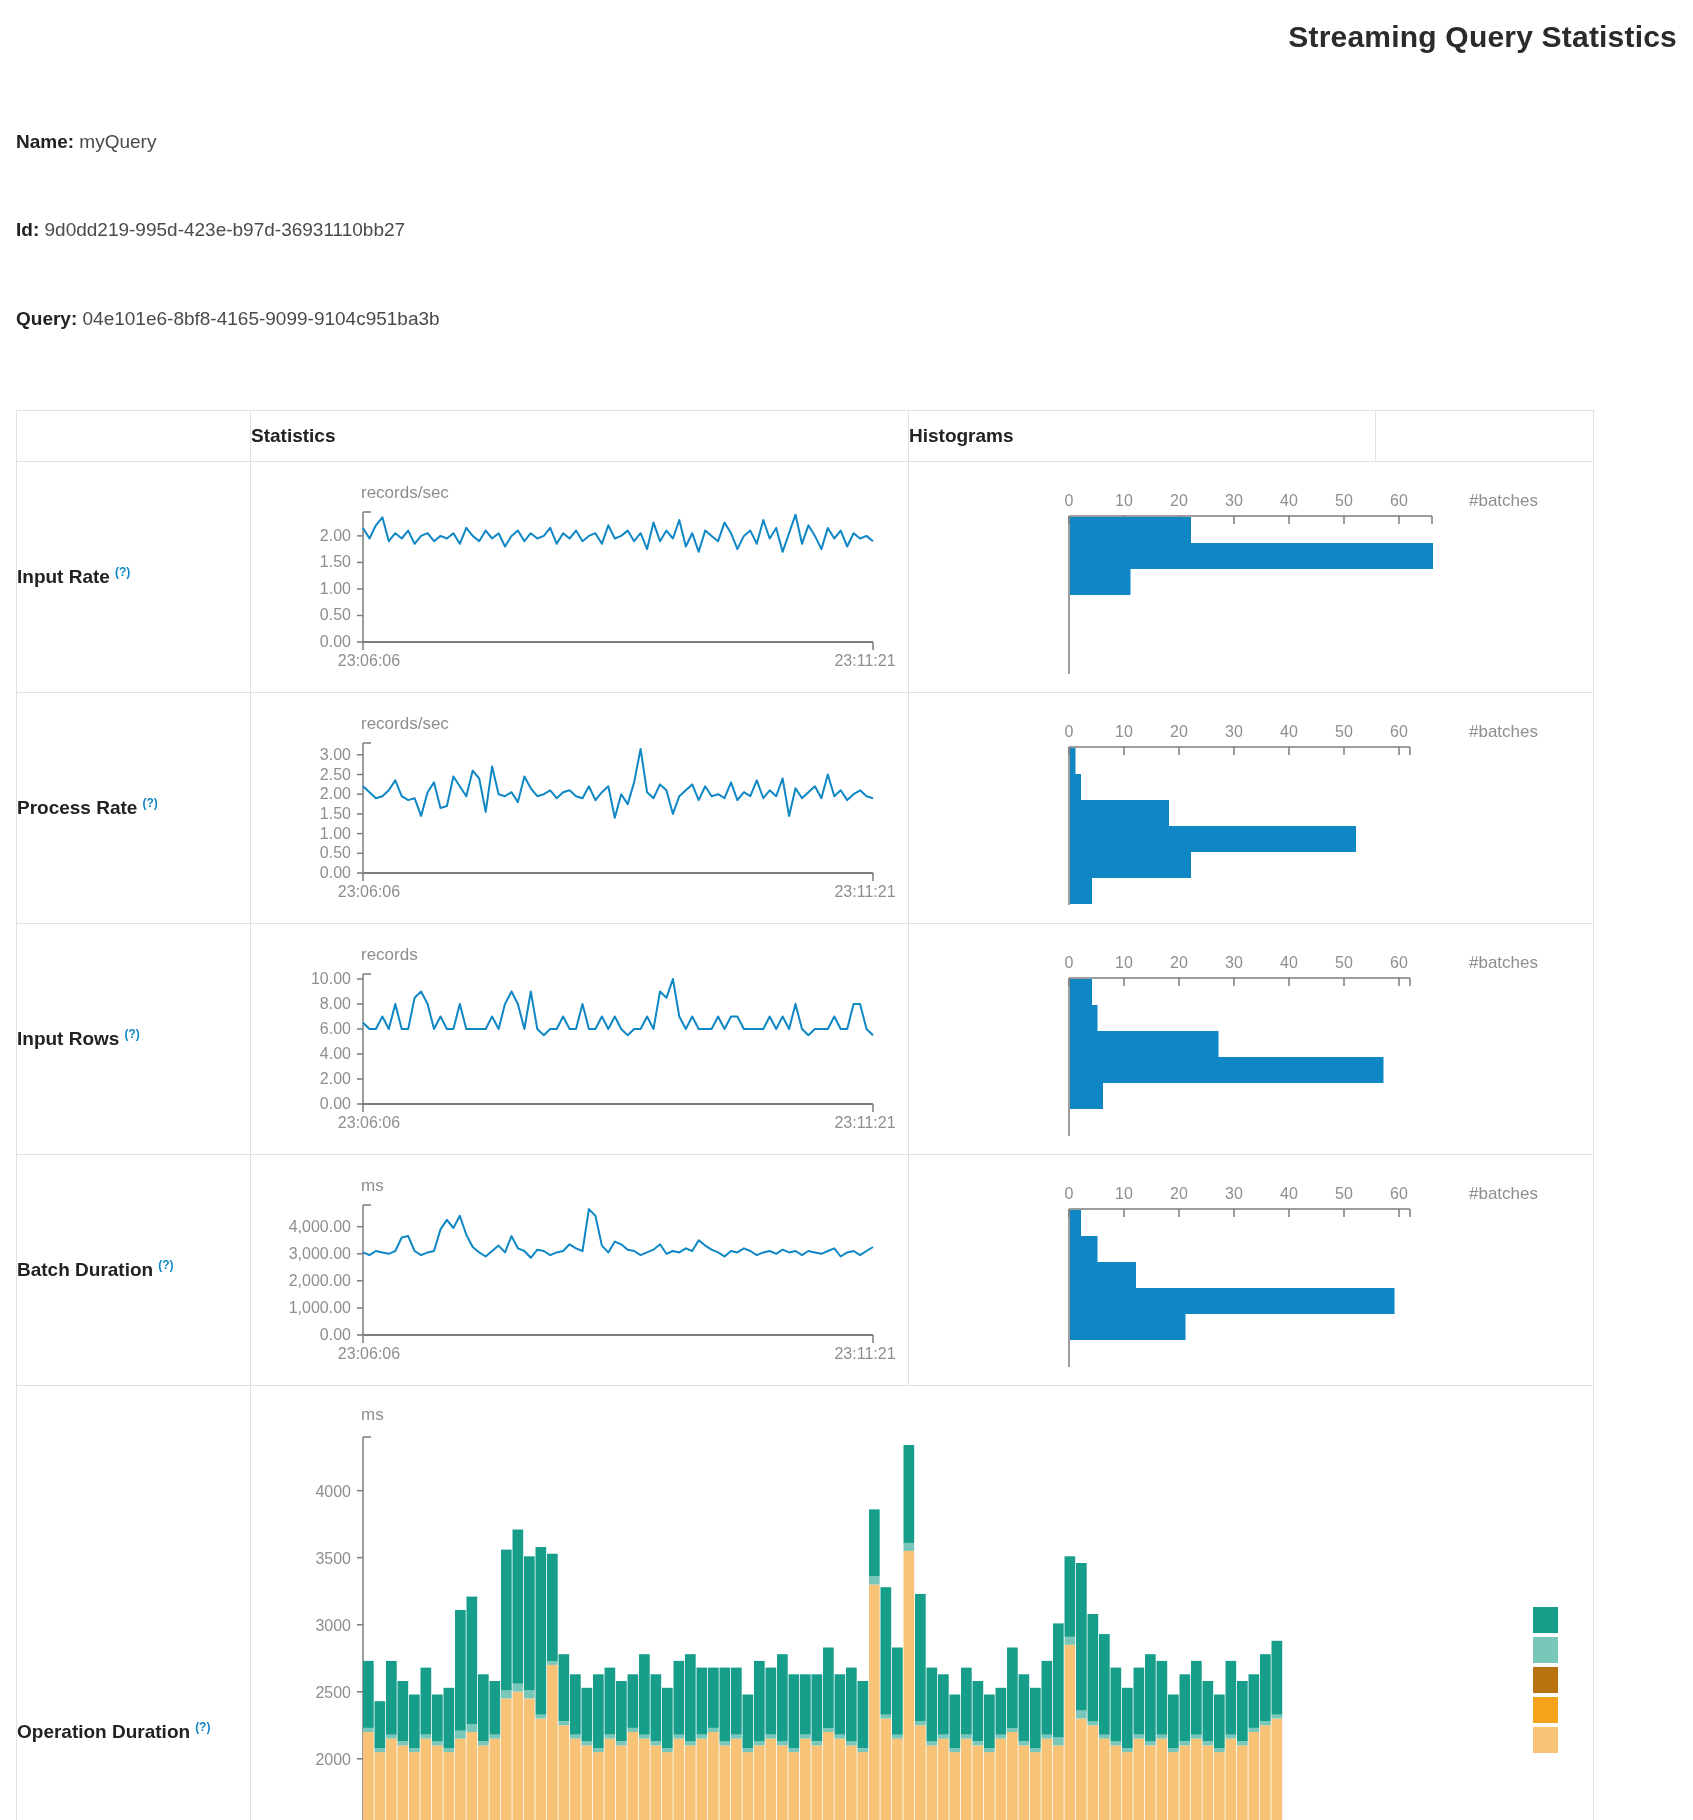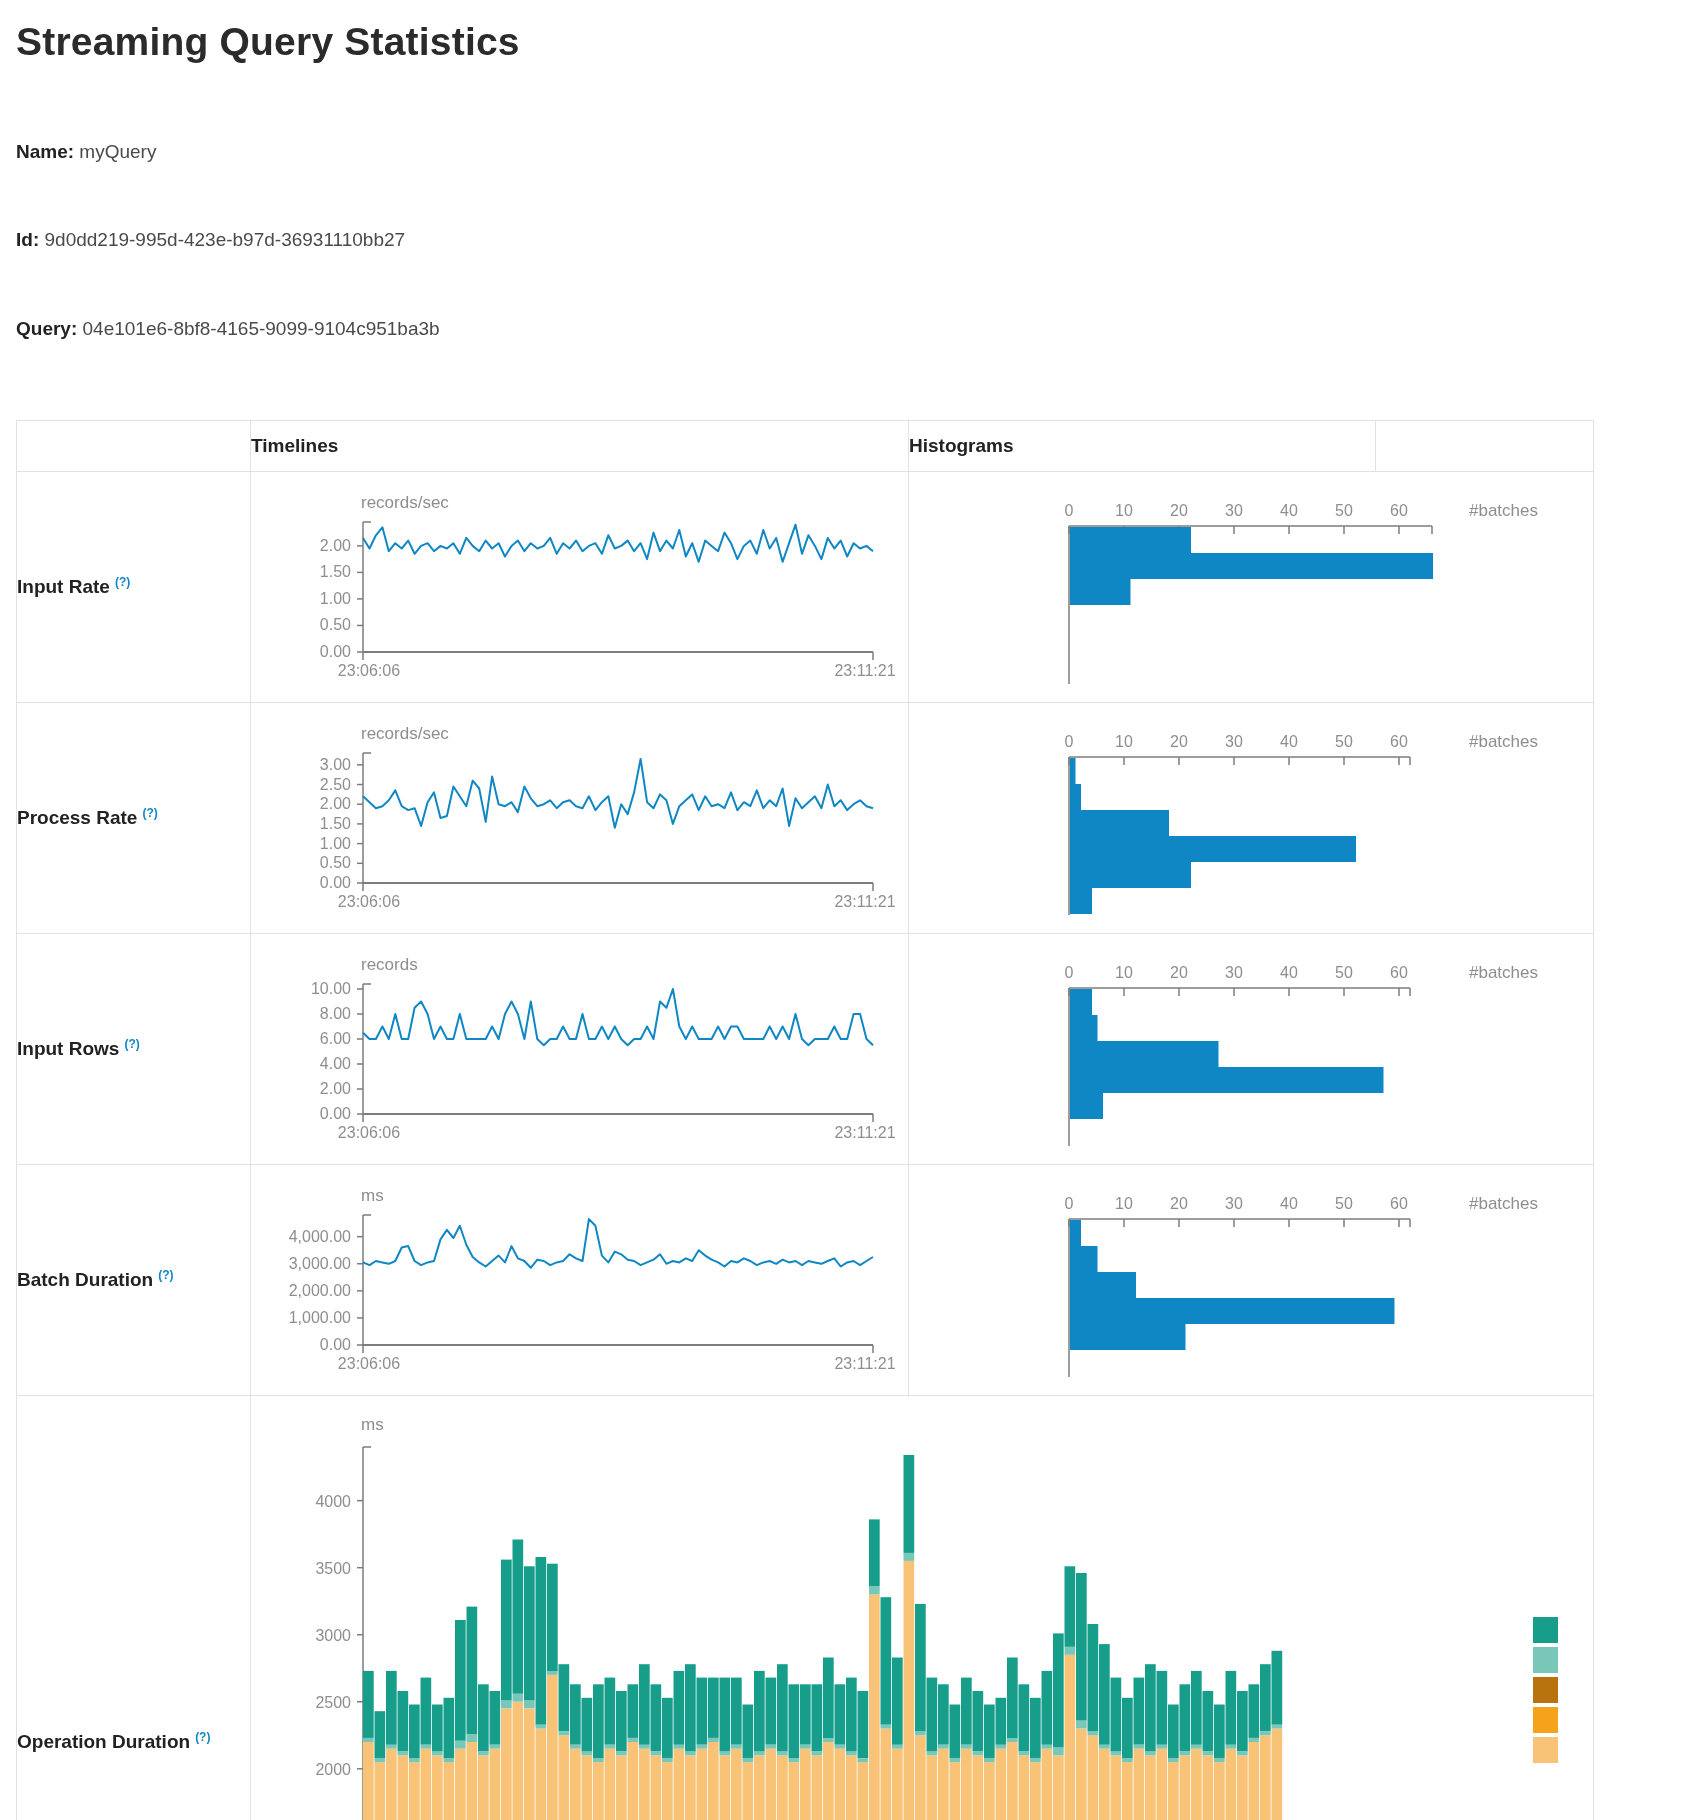--- a/index.html
+++ b/index.html
@@ -1,18 +1,18 @@
 <!DOCTYPE html>
 <html><head>
 <meta charset="utf-8">
 <style>
   html,body{margin:0;padding:0;background:#fff;color:#333;
     font-family:"Liberation Sans","DejaVu Sans",sans-serif;}
   .page{width:1693px;box-sizing:border-box;padding:10px 16px 0 16px;}
-  h1{font-size:39px;font-weight:700;color:#2b2b2b;margin:10px 0 14px 0;letter-spacing:.2px;}
+  h1{font-size:30px;font-weight:700;color:#2b2b2b;margin:10px 0 14px 0;letter-spacing:.2px;text-align:right;}
   .subtitle{font-size:17px;color:#4a4a4a;white-space:pre-wrap;margin-bottom:28px;}
   .subtitle b{color:#222;}
   .meta{font-size:19px;color:#4a4a4a;line-height:1.55;margin-bottom:18px;white-space:pre-wrap;}
   .meta b{color:#222;}
   table.stats{border-collapse:collapse;width:1577px;margin-top:10px;table-layout:fixed;}
   table.stats th,table.stats td{border:1px solid #e1e1e1;padding:0;background:#fff;vertical-align:middle;}
   th.h{height:50px;text-align:left;font-size:19px;font-weight:700;color:#222;padding-left:14px;vertical-align:middle;}
   td.lbl{width:234px;padding-left:28px;font-size:19px;font-weight:700;color:#222;margin-top:48px;}
   sup.help{color:#0f87c5;font-size:12px;font-weight:700;margin-left:5px;cursor:pointer;}
   td.tl{width:658px;height:214px;}
@@ -38,21 +38,21 @@
   <table class="stats">
     <colgroup>
         <col style="width:234px">
         <col style="width:658px">
         <col style="width:467px">
         <col style="width:218px">
       </colgroup>
     <tbody>
         <tr>
       <th class="h"></th>
-      <th class="h">Timelines</th>
+      <th class="h">Statistics</th>
       <th class="h">Histograms</th>
       <th class="h"></th>
     </tr>
     <tr>
       <td class="lbl"><span>Input Rate</span><sup class="help">(?)</sup></td>
       <td class="tl">
             <div class="chart"><svg width="658" height="210">
                 <text x="110" y="20" text-anchor="start" class="unit">records/sec</text>
                 <line x1="112" y1="34" x2="112" y2="164" stroke="#7d7d7d" stroke-width="1.5"></line>
                 <line x1="112" y1="34" x2="120" y2="34" stroke="#7d7d7d" stroke-width="1.5"></line>

